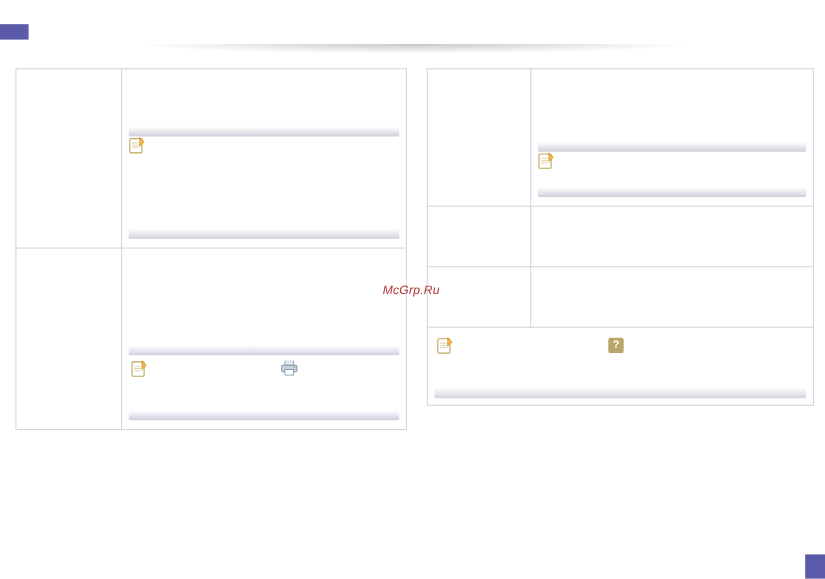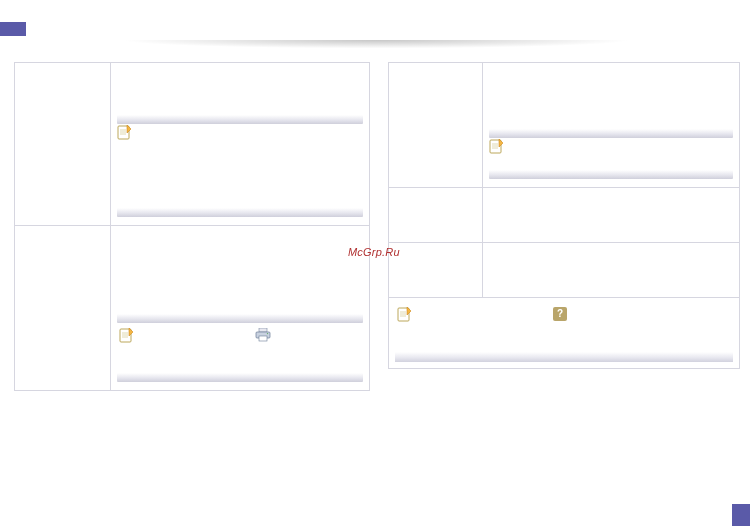--- a/index.html
+++ b/index.html
@@ -98,21 +98,21 @@
     height:14px;
   }
 
   .spacer-tall { height: 54px; }
   .spacer-med  { height: 40px; }
   .spacer-sm   { height: 22px; }
 
   .watermark {
     position:absolute;
     left:348px;
-    top:246px;
+    top:258px;
     color:#b03030;
     font-style:italic;
     font-size:11px;
     letter-spacing:0.2px;
   }
 
   .below-row {
     border:1px solid #d6d6e0;
     border-top:none;
     padding:6px;

